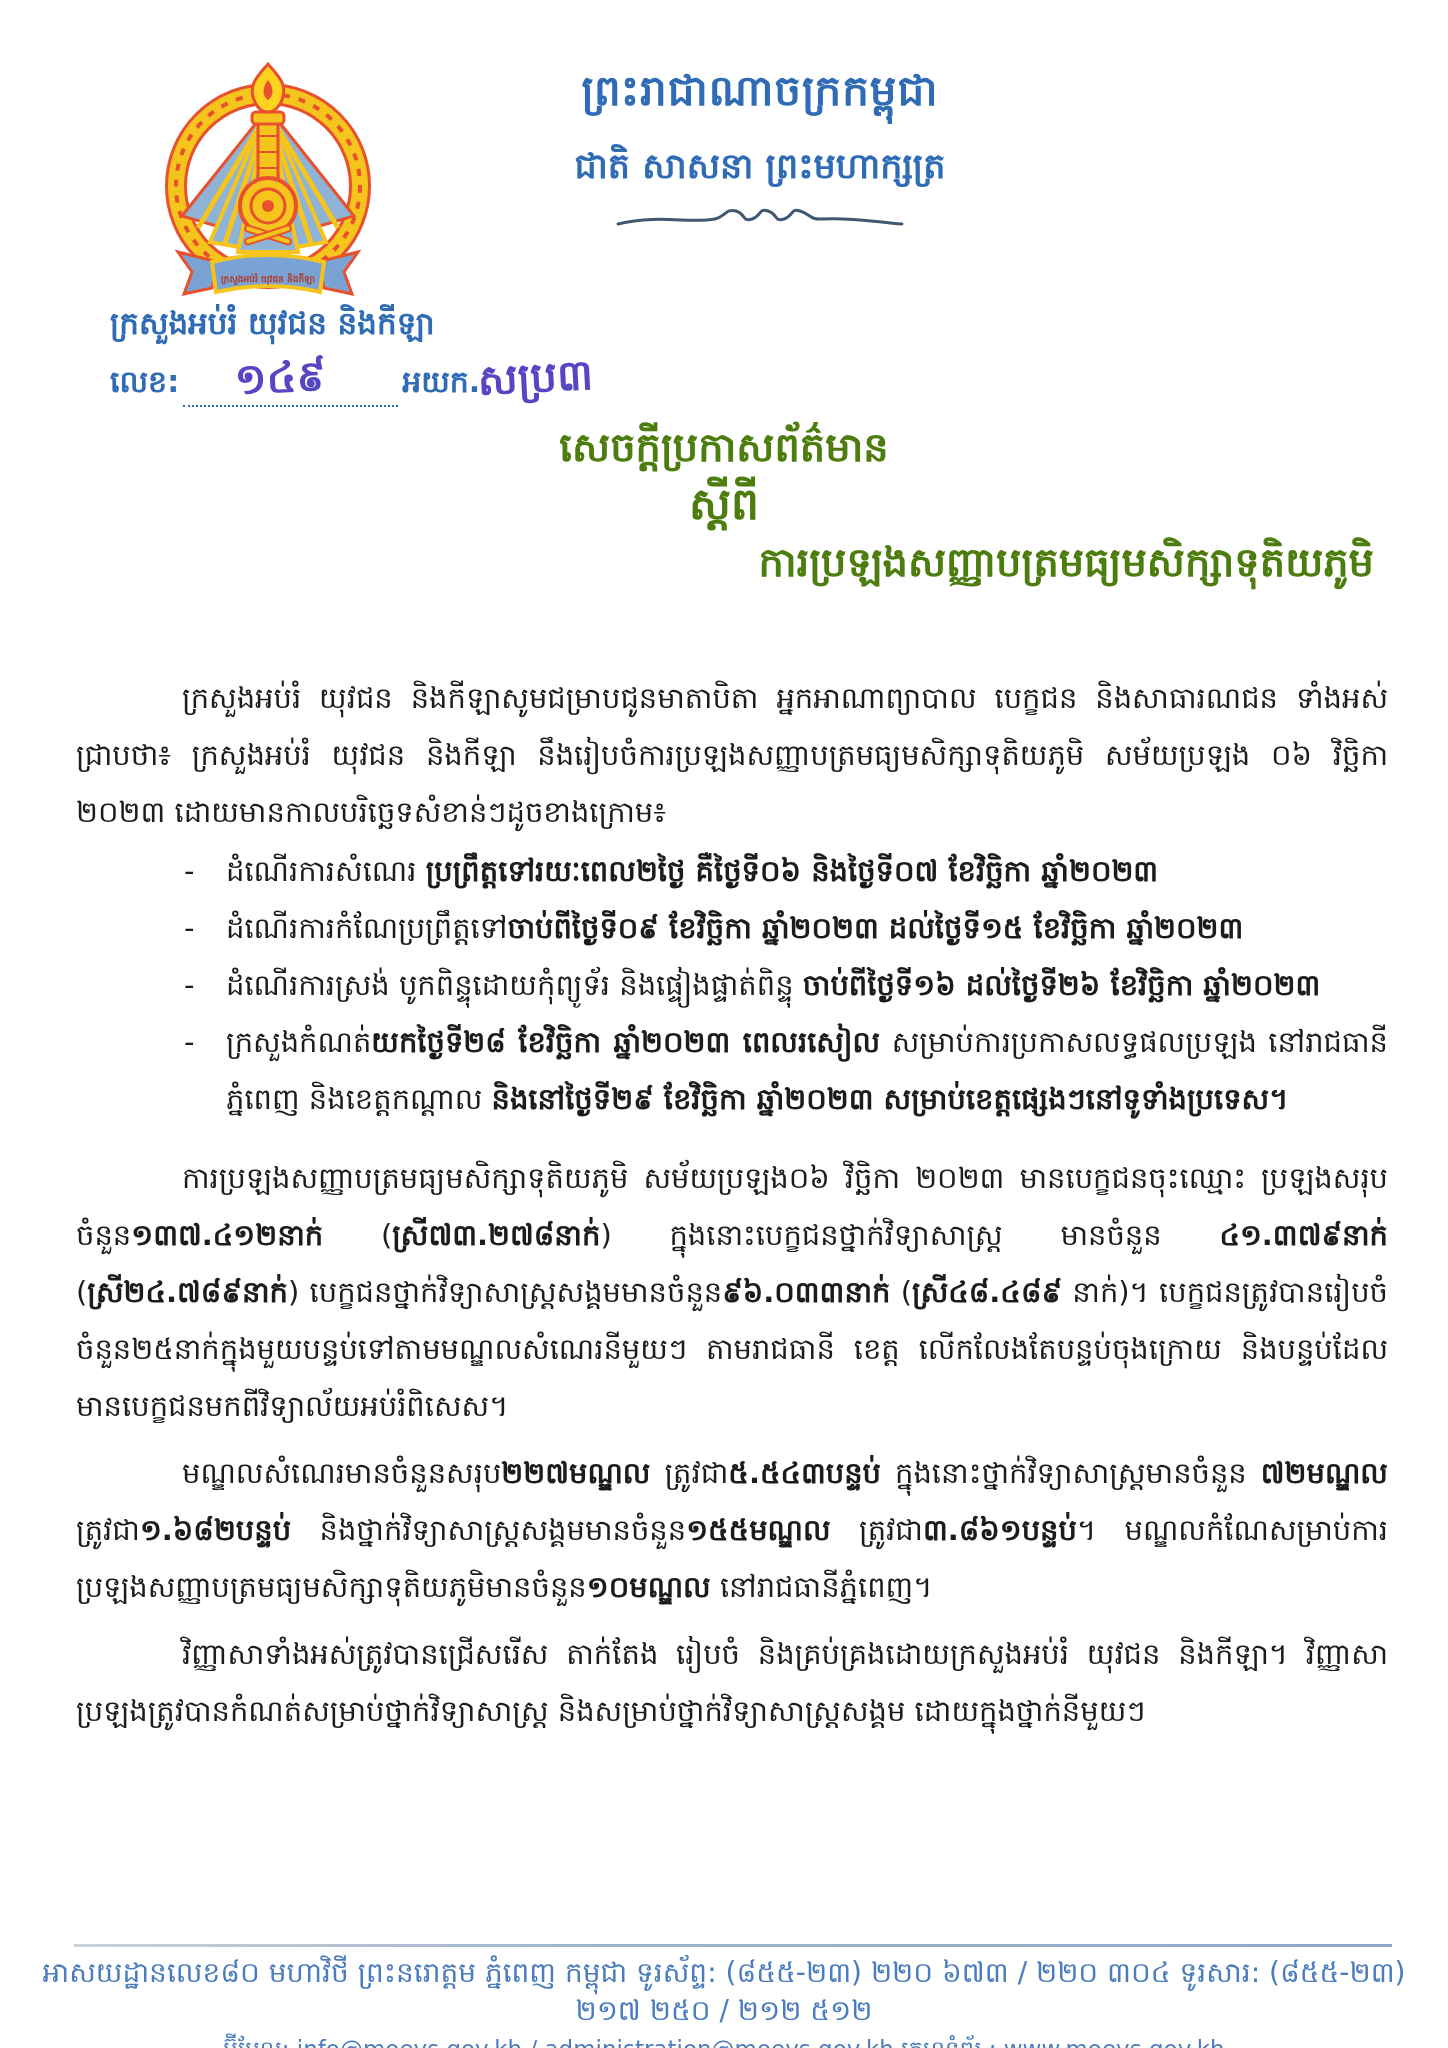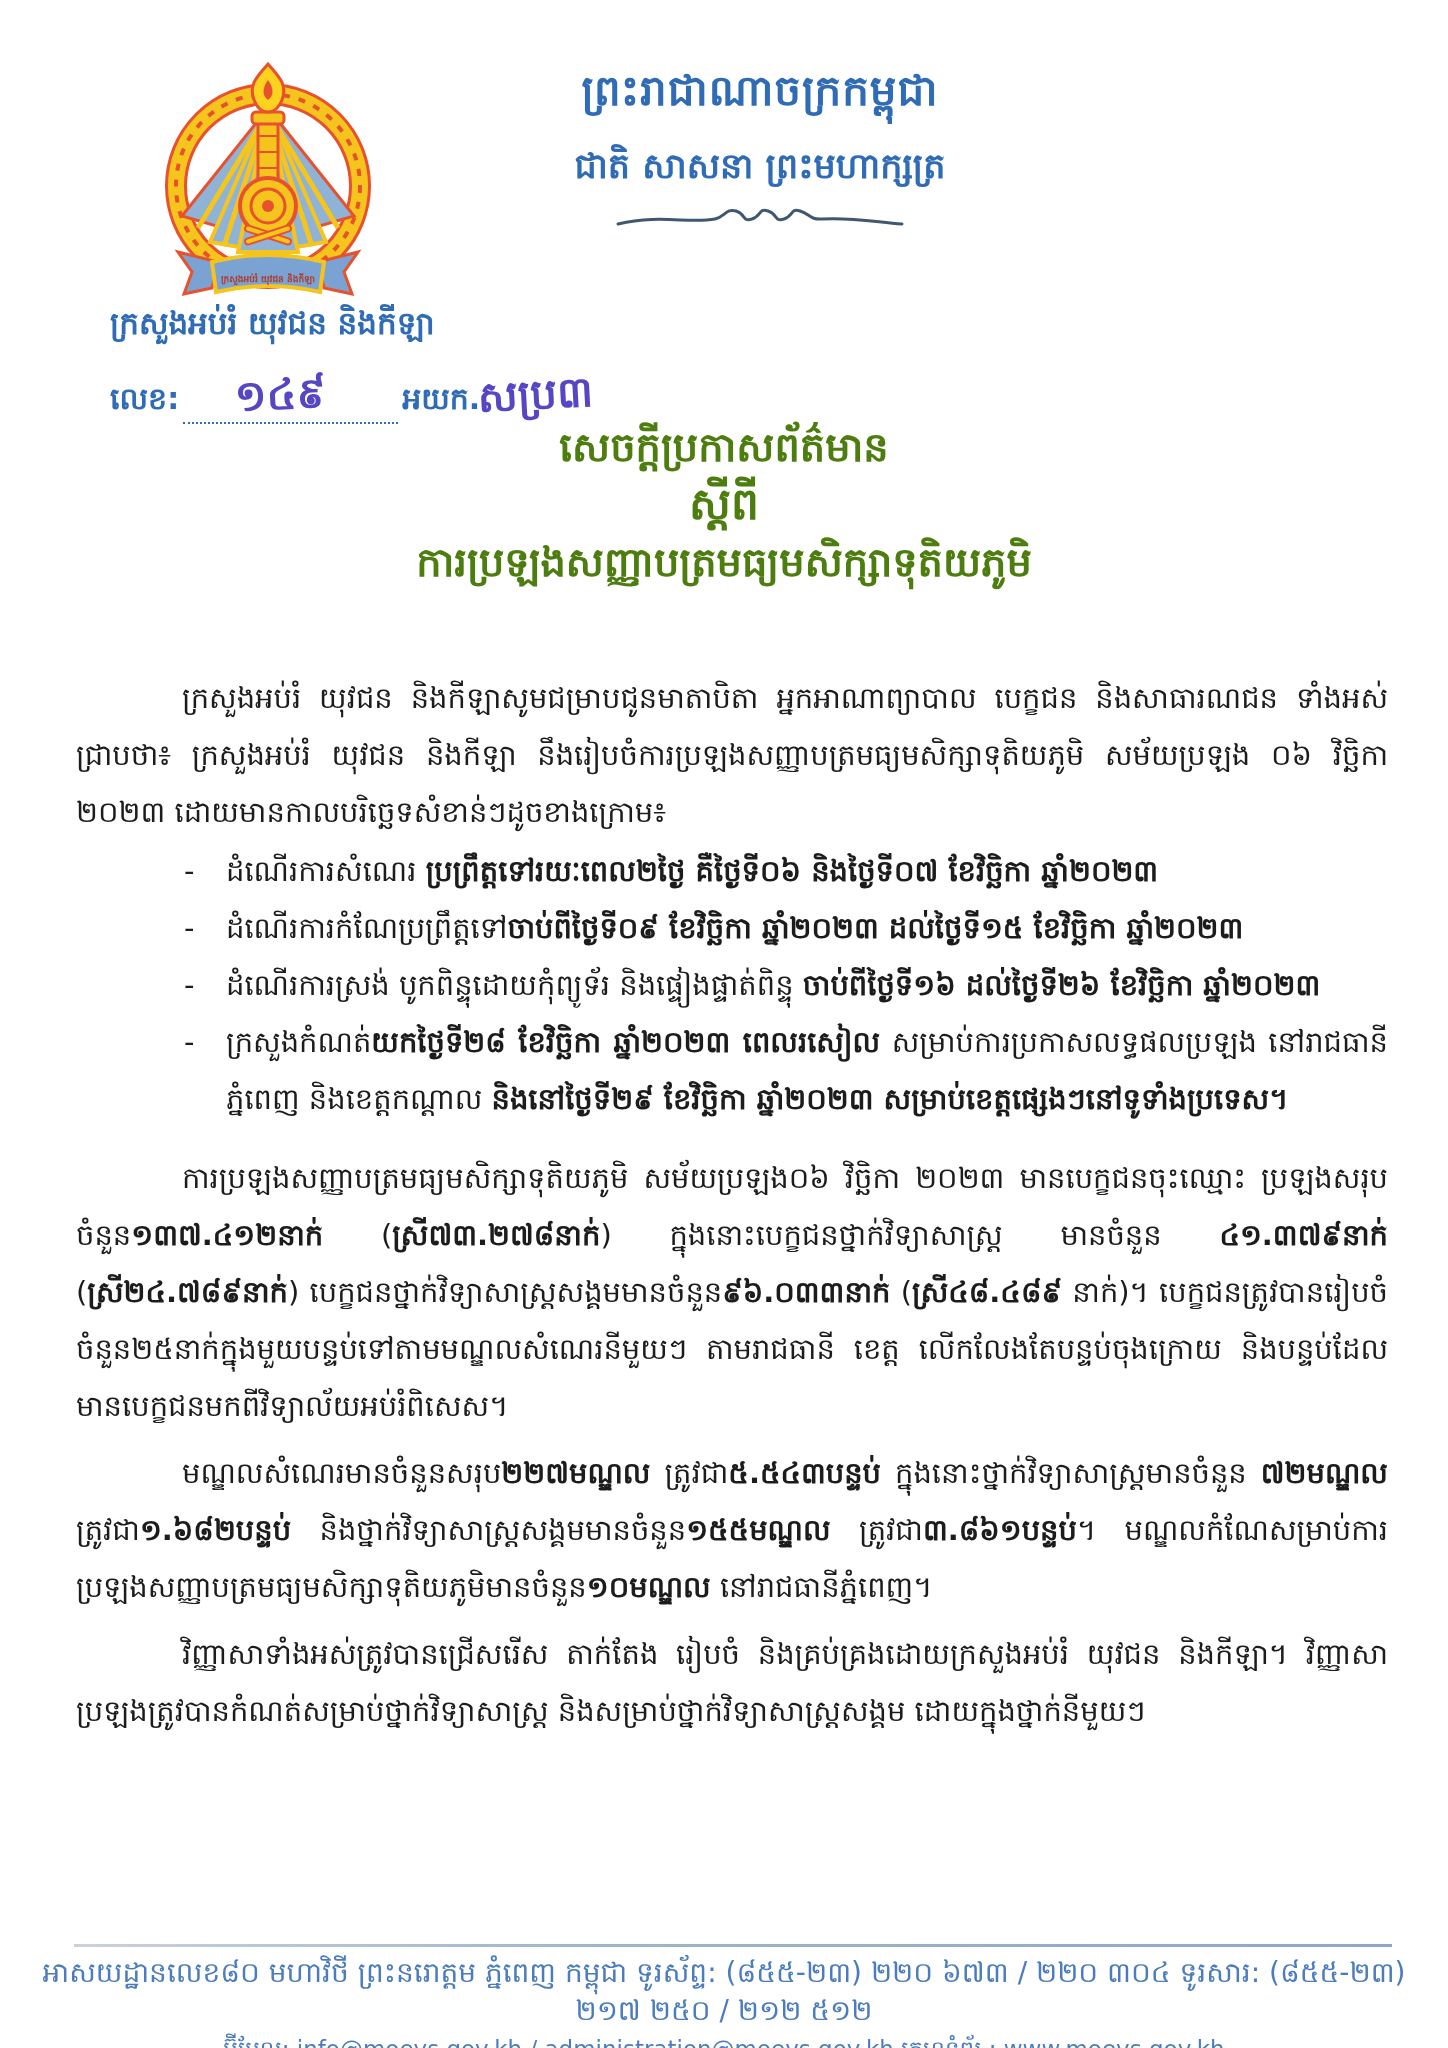--- a/index.html
+++ b/index.html
@@ -10,31 +10,31 @@
     color:#1c1c1c;
   }
   
   .emblem{position:absolute;left:148px;top:56px;width:240px;height:246px;}
   .kingdom{position:absolute;left:420px;top:60px;width:680px;text-align:center;color:#2f6cb5;}
   .kingdom .l1{font-size:42px;font-weight:700;line-height:62px;letter-spacing:1px;}
   .kingdom .l2{font-size:35px;font-weight:700;line-height:56px;margin-top:16px;}
   .kingdom .squiggle{margin-top:6px;}
   .ministry-block{position:absolute;left:110px;top:300px;width:560px;color:#2f6cb5;}
   .ministry-name{font-size:31px;font-weight:700;line-height:46px;}
-  .doc-number{display:flex;align-items:flex-end;margin-top:26px;font-size:30px;font-weight:700;height:52px;}
+  .doc-number{display:flex;align-items:flex-end;margin-top:9px;font-size:30px;font-weight:700;height:52px;}
   .doc-number .dotted{position:relative;width:215px;margin:0 4px;border-bottom:2px dotted #2f6cb5;height:40px;}
   .hand{color:#5646c4;font-weight:700;transform:rotate(-3deg);}
   .hand1{position:absolute;left:52px;top:-14px;font-size:42px;}
   .hand2{font-size:42px;position:relative;top:6px;left:-2px;}
   
   .title-block{position:absolute;left:74px;right:74px;top:418px;text-align:center;color:#4d7c0f;}
   .title-block div{font-weight:700;}
   .t1{font-size:40px;line-height:58px;}
   .t2{font-size:44px;line-height:56px;}
-  .t3{font-size:40px;line-height:60px;}
+  .t3{font-size:40px;line-height:60px;text-align:right;}
   .t4{font-size:40px;line-height:60px;}
   
   .content{position:absolute;left:76px;right:60px;top:670px;}
   .para{font-size:29px;line-height:57px;text-align:justify;text-indent:106px;margin:0 0 10px 0;}
   .para.no-gap{margin-bottom:2px;}
   .seg-b{font-weight:700;}
   ul.bullets{list-style:none;margin:0 0 22px 0;padding:0 0 0 100px;}
   ul.bullets li{position:relative;padding-left:50px;font-size:29px;line-height:57px;text-align:justify;}
   ul.bullets li .dash{position:absolute;left:8px;top:0;font-weight:400;}
   

